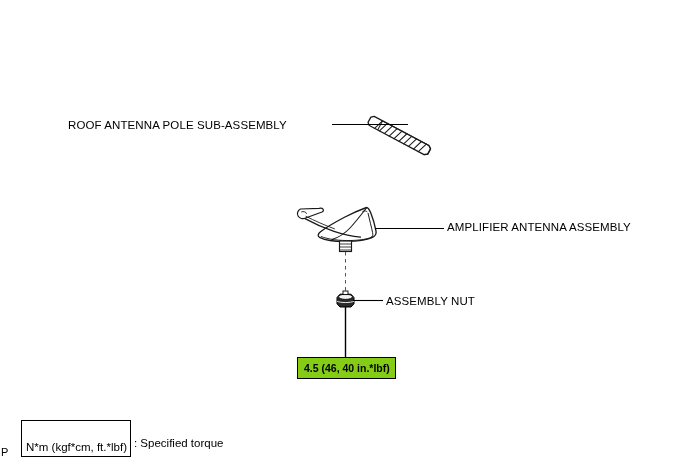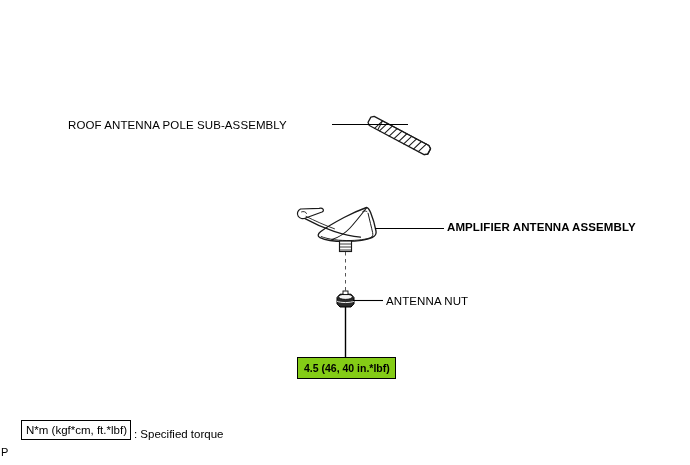--- a/index.html
+++ b/index.html
@@ -38,21 +38,20 @@
     color: #000;
     letter-spacing: 0.1px;
   }
   #label-roof-antenna-pole {
     left: 68px;
     top: 118px;
   }
   #label-amplifier-antenna {
     left: 447px;
     top: 220px;
-    font-weight: bold;
   }
   #label-antenna-nut {
     left: 386px;
     top: 294px;
   }
   .boxed {
     position: absolute;
     border: 1px solid #000;
     background: #84cc16;
     font-size: 11px;
@@ -72,21 +71,21 @@
     left: 21px;
     top: 420px;
     display: flex;
     align-items: center;
     font-size: 11.5px;
     white-space: nowrap;
   }
   #legend-units-box {
     position: relative;
     border: 1px solid #000;
-    padding: 3px 3px 2px 4px;
+    padding: 20px 3px 2px 4px;
     font-size: 11.5px;
     line-height: 13px;
     background: #fff;
   }
   #legend-description {
     padding-left: 3px;
     font-size: 11.5px;
     margin-top: 8px;
   }
   #page-corner-mark {
@@ -204,21 +203,21 @@
     <line x1="353.0" y1="300.5" x2="383.0" y2="300.5" stroke="#000000" stroke-width="1.1"></line>
 
     <line x1="345.5" y1="307.0" x2="345.5" y2="357.0" stroke="#000000" stroke-width="1.4"></line>
 
   </svg>
 
   <div class="lbl" id="label-roof-antenna-pole">ROOF ANTENNA POLE SUB-ASSEMBLY</div>
 
   <div class="lbl" id="label-amplifier-antenna">AMPLIFIER ANTENNA ASSEMBLY</div>
 
-  <div class="lbl" id="label-antenna-nut">ANTENNA NUT</div>
+  <div class="lbl" id="label-antenna-nut">ASSEMBLY NUT</div>
 
   <div class="boxed" id="torque-callout-box">4.5 (46, 40 in.*lbf)</div>
 
   <div id="legend-row">
     <span id="legend-units-box">N*m (kgf*cm, ft.*lbf)</span>
     <span id="legend-description">: Specified torque</span>
   </div>
 
   <div id="page-corner-mark">P</div>
 

